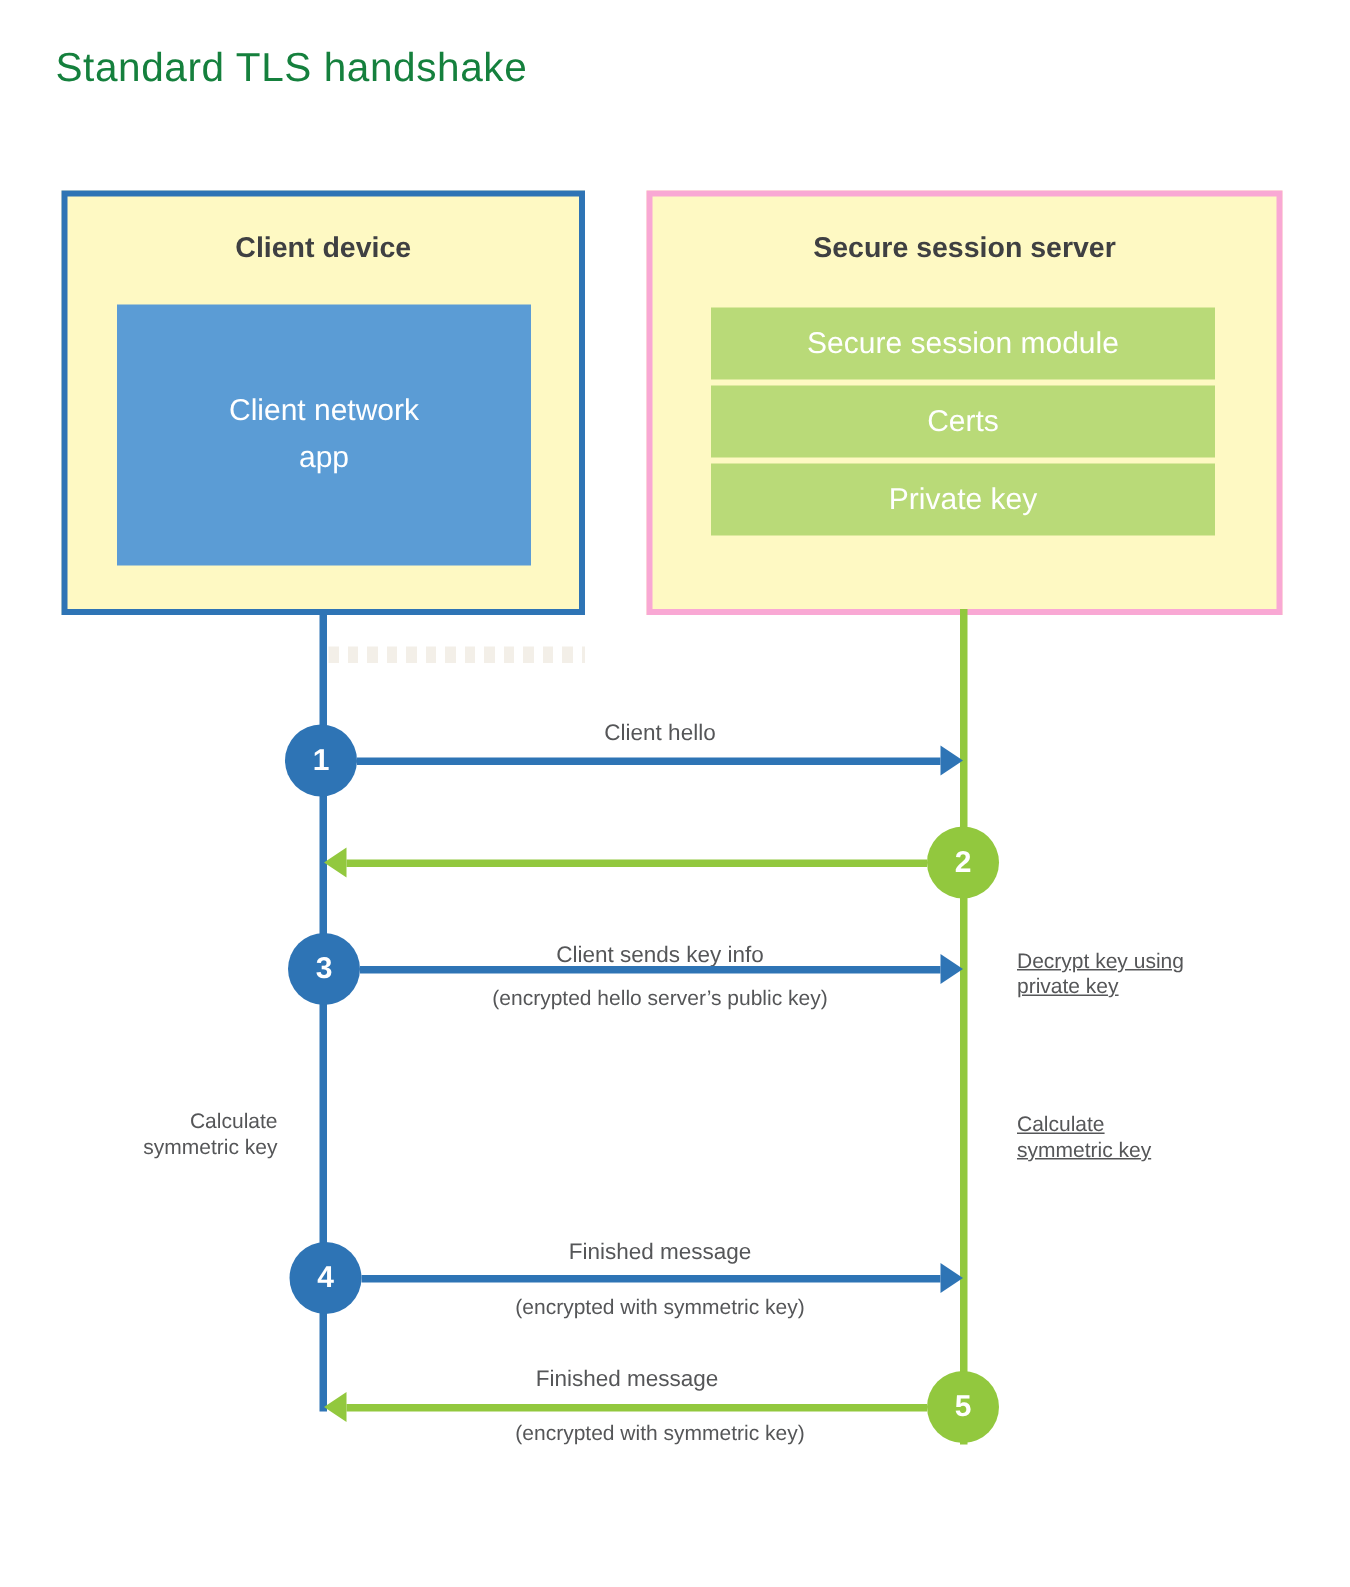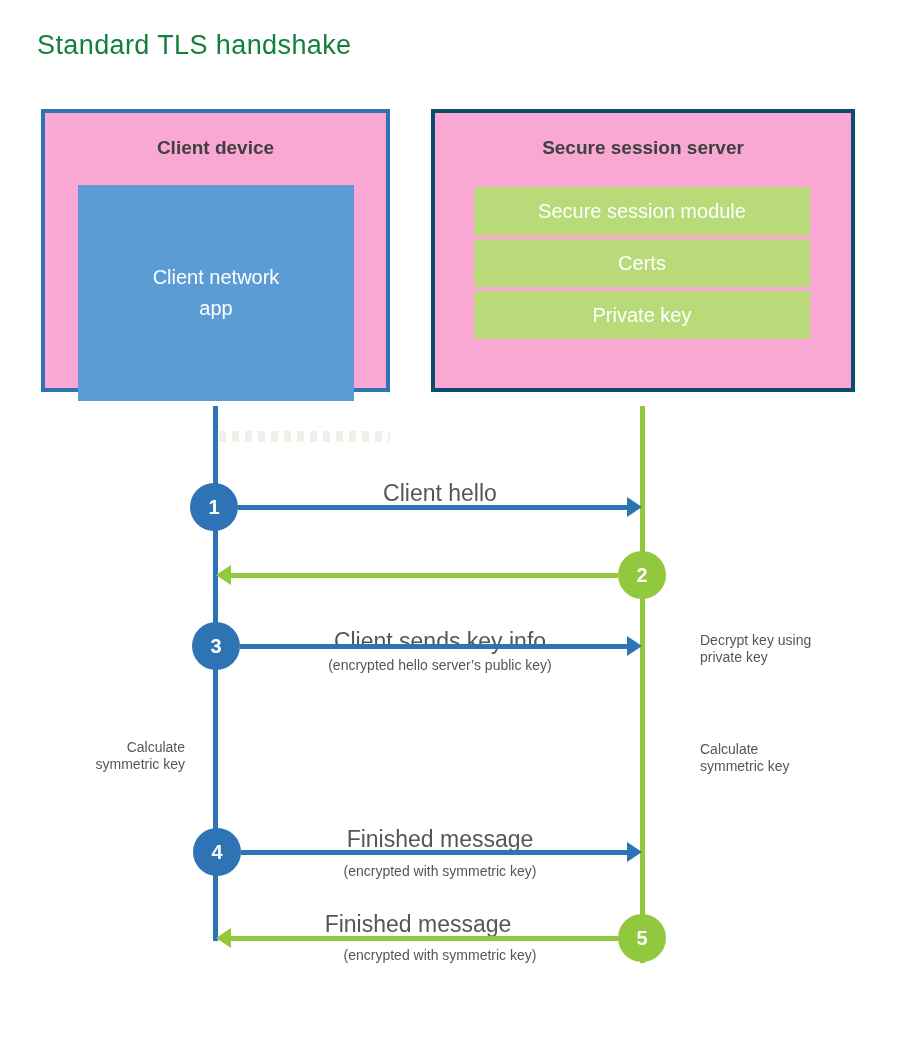--- a/index.html
+++ b/index.html
@@ -5,26 +5,26 @@
   html,body{margin:0;padding:0;background:#ffffff;}
   #canvas{
     position:relative;width:900px;height:1058px;background:#ffffff;
     font-family:"Liberation Sans",sans-serif;overflow:hidden;
   }
   .title{
     position:absolute;left:37px;top:30px;font-size:27px;font-weight:400;
     color:#15803d;letter-spacing:0.4px;
   }
   
-  .entity{position:absolute;top:109px;height:275px;background:#f9a8d4;box-sizing:content-box;}
+  .entity{position:absolute;top:127px;height:275px;background:#fef9c3;box-sizing:content-box;}
   .entity.client{left:41px;width:341px;border:4px solid #2e74b5;}
-  .entity.server{left:431px;width:416px;border:4px solid #0c4a6e;}
+  .entity.server{left:431px;width:416px;border:4px solid #f9a8d4;}
   .entity-title{margin-top:24px;text-align:center;font-size:19px;font-weight:700;color:#3f4042;}
   .client-app{
-    position:absolute;left:33px;top:72px;width:276px;height:216px;background:#5b9cd5;
+    position:absolute;left:33px;top:72px;width:276px;height:174px;background:#5b9cd5;
     color:#fff;font-size:20px;line-height:1.55;display:flex;align-items:center;
     justify-content:center;text-align:center;white-space:pre-line;
   }
   .server-bars{position:absolute;left:39px;top:74px;width:336px;}
   .server-bar{
     height:48px;margin-bottom:4px;background:#b9da78;color:#fff;font-size:20px;
     display:flex;align-items:center;justify-content:center;
   }
   
   .vline{position:absolute;width:5px;}
@@ -47,28 +47,28 @@
   .arrow{position:absolute;display:flex;align-items:center;height:20px;z-index:2;}
   .arrow .shaft{flex:1;height:5px;}
   .arrow.blue .shaft{background:#2e74b5;}
   .arrow.green .shaft{background:#92c83e;}
   .arrow .head{width:0;height:0;border-top:10px solid transparent;border-bottom:10px solid transparent;}
   .arrow.right .head{border-left:15px solid #2e74b5;}
   .arrow.left  .head{border-right:15px solid #92c83e;}
   
   .msg-label{
     position:absolute;left:238px;width:404px;text-align:center;
-    font-size:23px;color:#555658;
+    font-size:15px;color:#555658;
   }
   .msg-sub{
     position:absolute;left:238px;width:404px;text-align:center;
     font-size:14px;color:#555658;
   }
   .note{position:absolute;font-size:14px;line-height:17px;color:#555658;white-space:pre-line;}
-  .note.right-side{left:700px;text-align:left;}
+  .note.right-side{left:678px;text-align:left;text-decoration:underline;}
   .note.left-side{left:55px;width:130px;text-align:right;}
 </style>
 </head>
 <body>
 
 <div id="canvas">
 
   <div class="title">Standard TLS handshake</div>
 
   <div class="entity client">

